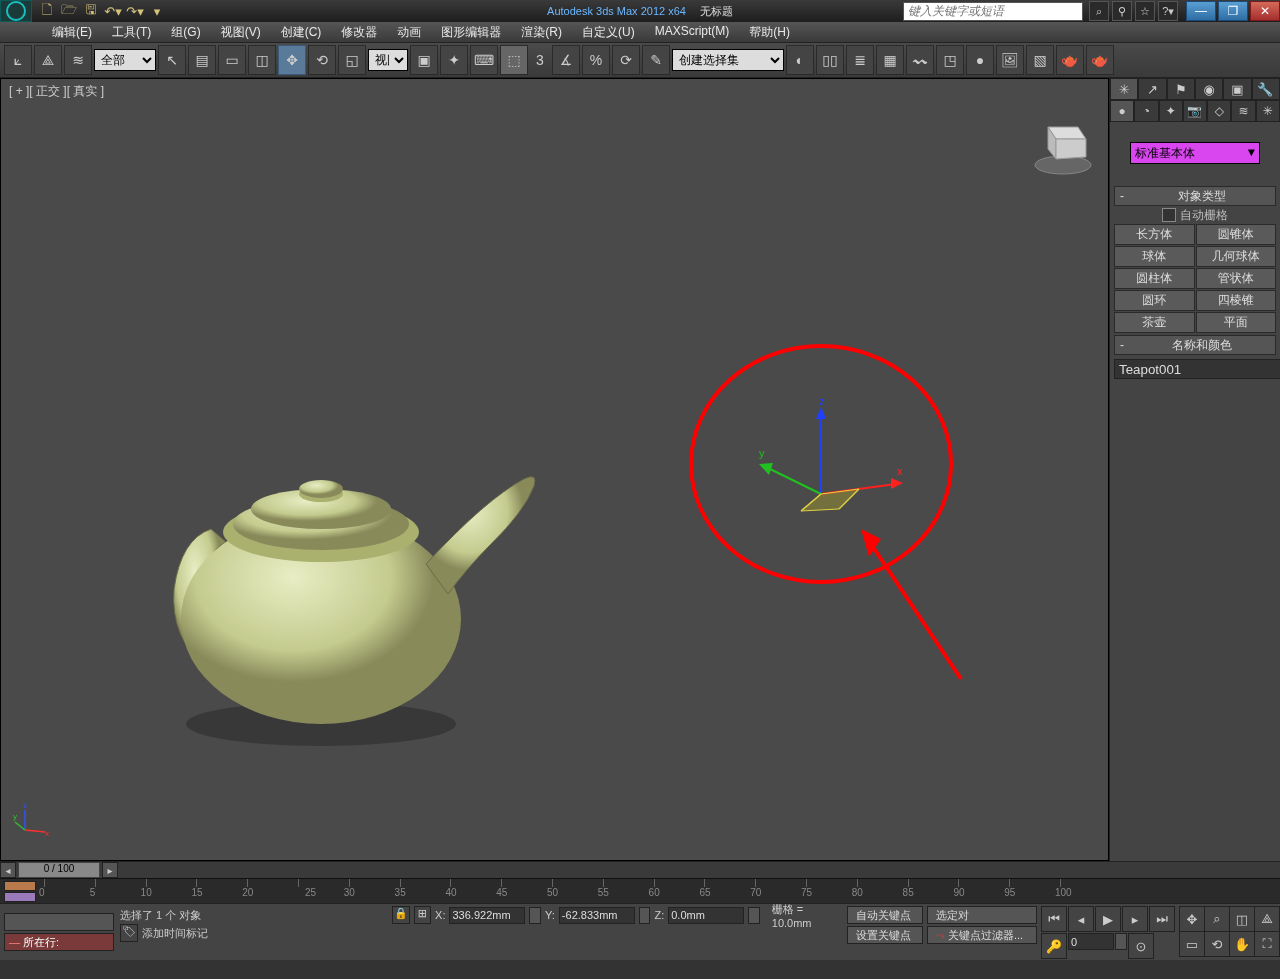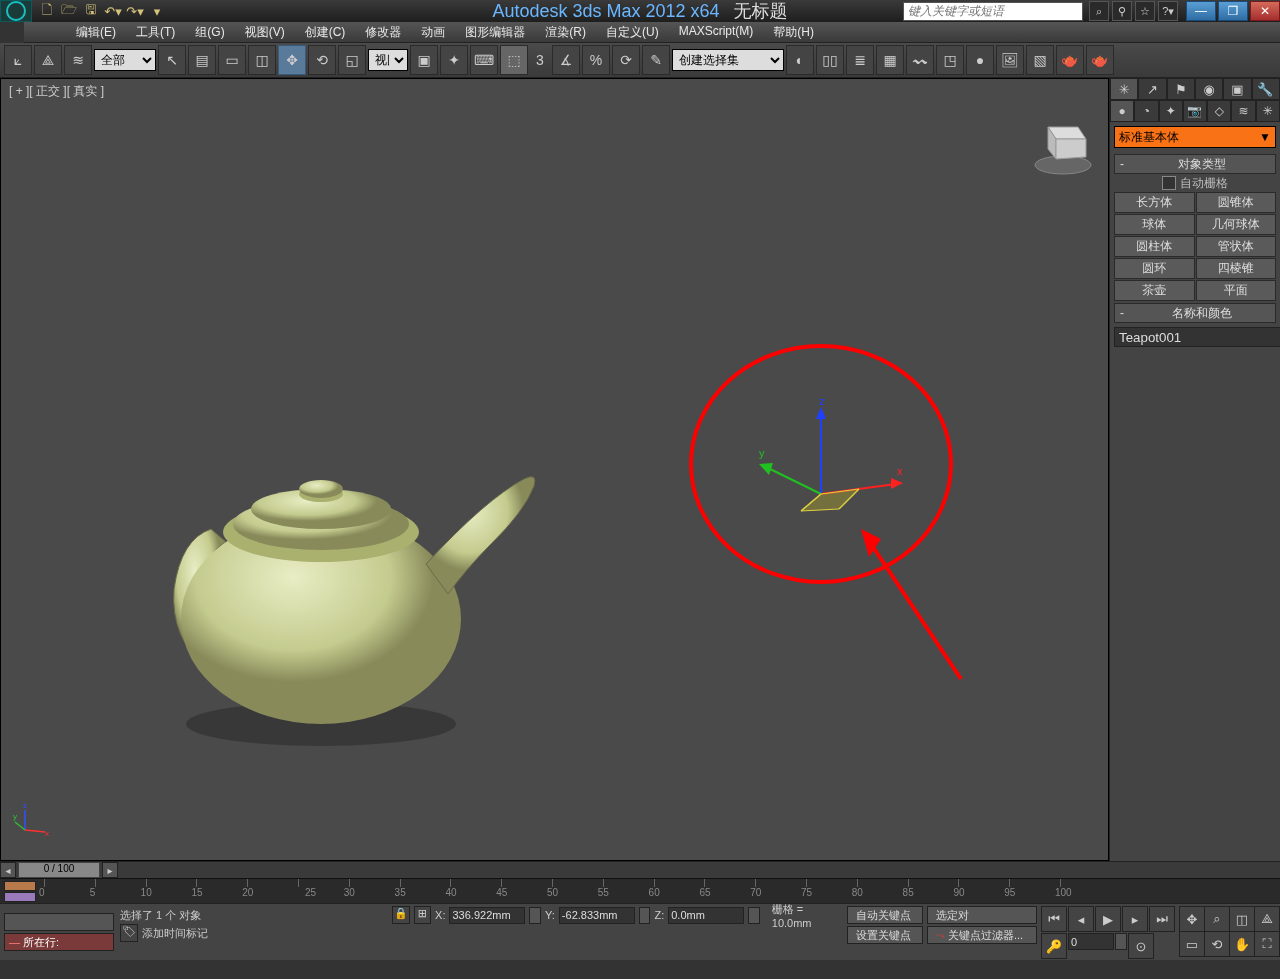--- a/index.html
+++ b/index.html
@@ -1,48 +1,48 @@
 <!DOCTYPE html>
 <html><head>
 <meta charset="utf-8">
 <style>
   html,body{margin:0;padding:0;width:1280px;height:979px;overflow:hidden;background:#333;font-family:"Microsoft YaHei",Tahoma,sans-serif;font-size:12px;color:#ccc;}
   .titlebar{height:22px;background:linear-gradient(#3a3a3a,#1e1e1e);display:flex;align-items:center;position:relative;}
   .app-icon{width:32px;height:22px;display:flex;align-items:center;justify-content:center;background:#1b3a3a;border:1px solid #0a5a5a;box-sizing:border-box;}
   .app-icon div{width:16px;height:16px;border:2px solid #1abfbf;border-radius:50%;}
   .qat{display:flex;gap:4px;margin-left:6px;}
   .qat .btn{width:18px;height:18px;display:flex;align-items:center;justify-content:center;color:#d4c27a;font-size:13px;}
-  .title-center{position:absolute;left:50%;transform:translateX(-50%);color:#6bb7ff;font-size:18px;}
+  .title-center{position:absolute;left:50%;transform:translateX(-50%);color:#6bb7ff;font-size:11px;}
   .title-doc{margin-left:14px;color:#ddd;}
   .title-right{position:absolute;right:0;display:flex;align-items:center;}
   .search-box{width:170px;height:17px;background:#fff;color:#888;font-style:italic;padding:0 4px;font-size:12px;border:1px solid #555;}
   .tr-icons{display:flex;gap:3px;margin:0 6px;}
   .tr-icons .ic{width:18px;height:18px;background:#2a2a2a;border:1px solid #555;display:flex;align-items:center;justify-content:center;font-size:11px;color:#ccc;}
   .win-btns{display:flex;}
   .win-btns div{width:28px;height:18px;display:flex;align-items:center;justify-content:center;font-size:12px;color:#fff;border:1px solid #1a4b7a;background:linear-gradient(#5a9fd4,#2e6da4);margin-left:2px;}
   .win-btns .close{background:linear-gradient(#d46a5a,#a42e2e);border-color:#7a1a1a;}
-  .menubar{height:20px;background:linear-gradient(#555,#3a3a3a);display:flex;padding-left:42px;border-bottom:1px solid #222;margin-left:24px;}
+  .menubar{height:20px;background:linear-gradient(#555,#3a3a3a);display:flex;padding-left:42px;border-bottom:1px solid #222;}
   .menubar div{padding:2px 10px;color:#e8e8e8;font-size:12px;}
   .toolbar{height:34px;background:linear-gradient(#4a4a4a,#3a3a3a);display:flex;align-items:center;gap:2px;padding:0 4px;border-bottom:1px solid #222;}
   .tbtn{width:26px;height:28px;background:#444;border:1px solid #2a2a2a;display:flex;align-items:center;justify-content:center;color:#ccc;font-size:14px;flex-shrink:0;}
   .tbtn.active{background:#5a7a9a;border-color:#3a5a7a;}
   .tbtn.sel{background:#666;}
   .tsel{height:22px;background:#ddd;color:#000;border:1px solid #000;font-size:12px;padding:0 2px;}
   .main{display:flex;height:783px;}
   .viewport{flex:1;position:relative;background:#4a4a4a;border:1px solid #000;}
   .vp-label{position:absolute;top:4px;left:8px;color:#ccc;font-size:12px;text-align:center;}
   .viewcube{position:absolute;top:30px;right:10px;width:70px;height:70px;}
   .command-panel{width:170px;background:#444;border-left:1px solid #222;display:flex;flex-direction:column;}
   .cp-tabs{display:flex;height:22px;background:#333;}
   .cp-tabs .tab{flex:1;display:flex;align-items:center;justify-content:center;border:1px solid #222;background:#3a3a3a;font-size:13px;}
   .cp-tabs .tab.active{background:#555;}
   .cp-sub{display:flex;height:22px;background:#333;}
   .cp-sub .sub{flex:1;display:flex;align-items:center;justify-content:center;border:1px solid #222;background:#3a3a3a;font-size:12px;}
   .cp-sub .sub.active{background:#555;}
-  .cp-drop{margin:4px;height:20px;background:#f97316;color:#000;border:1px solid #000;display:flex;align-items:center;padding:0 4px;justify-content:space-between;}
+  .cp-drop{margin:20px;height:20px;background:#d946ef;color:#000;border:1px solid #000;display:flex;align-items:center;padding:0 4px;justify-content:space-between;font-family:Liberation Mono, monospace;}
   .rollout-hdr{height:18px;background:#555;border:1px solid #2a2a2a;display:flex;align-items:center;color:#ddd;margin:2px 4px 0;}
   .rollout-hdr .minus{width:14px;text-align:center;}
   .rollout-hdr .ttl{flex:1;text-align:center;}
   .autogrid{height:18px;display:flex;align-items:center;justify-content:center;gap:4px;color:#bbb;}
   .prim-grid{display:grid;grid-template-columns:1fr 1fr;gap:1px;padding:0 4px;}
   .prim-btn{height:19px;background:#5a5a5a;border:1px solid #2a2a2a;display:flex;align-items:center;justify-content:center;color:#ddd;font-size:12px;}
   .name-row{display:flex;padding:4px;gap:4px;}
   .name-input{flex:1;height:18px;background:#333;border:1px solid #222;color:#ddd;padding:0 4px;}
   .timeline{height:16px;background:#3a3a3a;display:flex;align-items:center;border-top:1px solid #222;position:relative;}
   .tl-btn{width:14px;height:14px;background:#555;border:1px solid #222;display:flex;align-items:center;justify-content:center;font-size:10px;}

